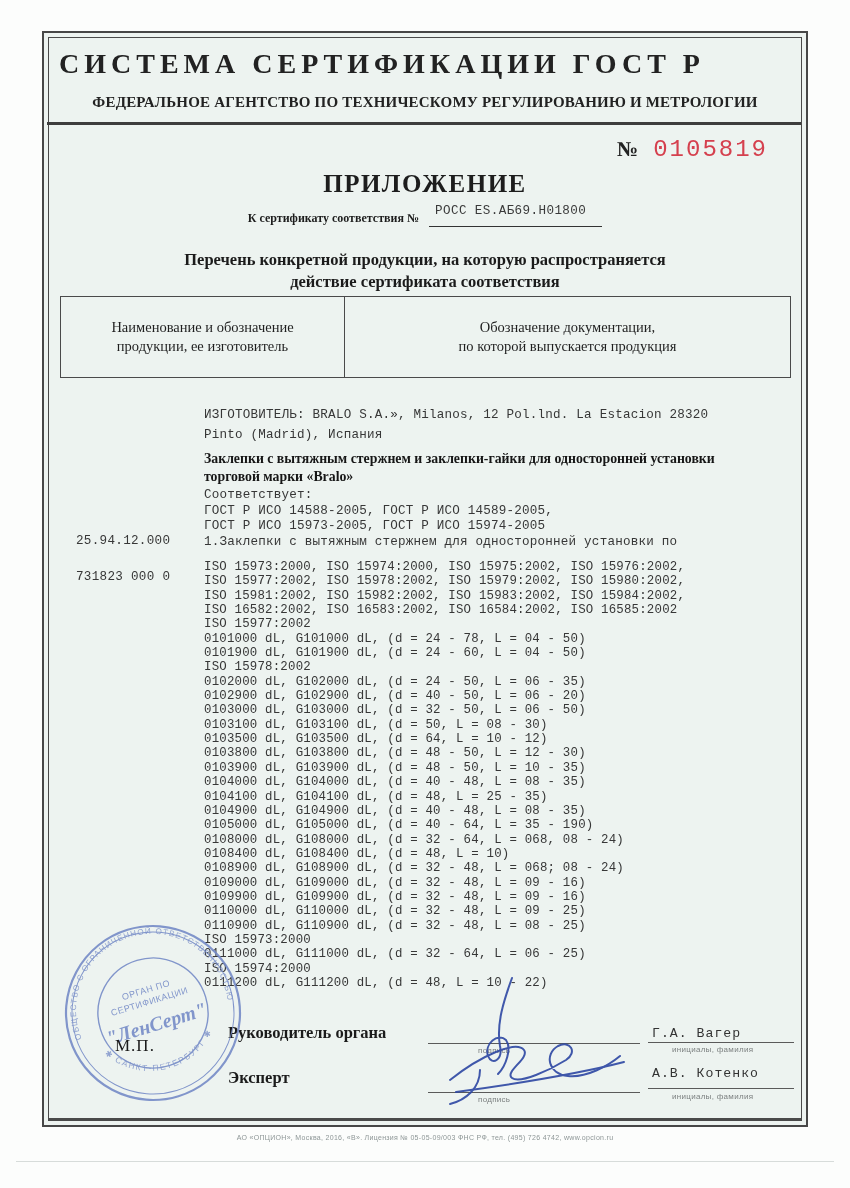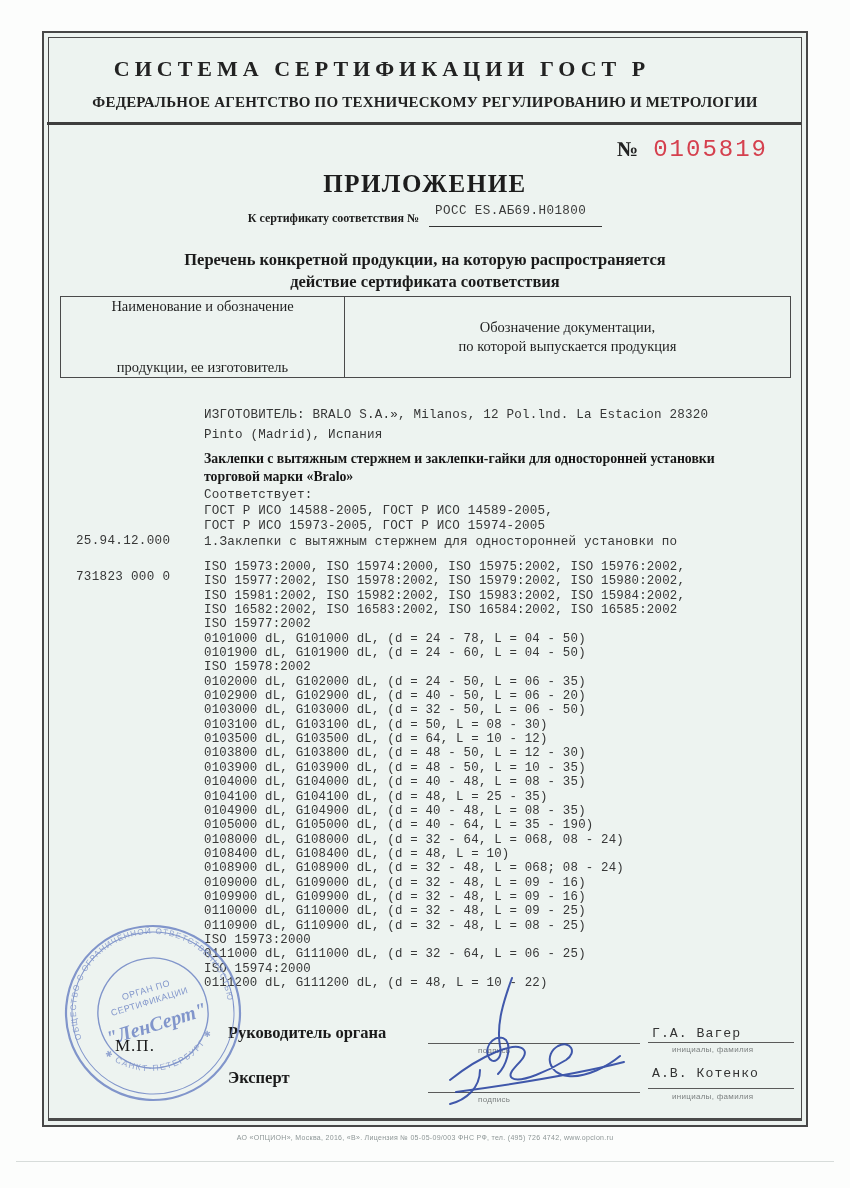--- a/index.html
+++ b/index.html
@@ -6,21 +6,21 @@
   body{width:850px;height:1188px;position:relative;background:#fcfdfc;font-family:"Liberation Serif",serif;overflow:hidden;}
   .sheet{position:absolute;inset:0;}
 
   
   .frame-outer{position:absolute;left:42px;top:31px;width:762px;height:1092px;border:2px solid #474747;background:#edf3f0;}
   .frame-inner{position:absolute;left:4px;top:4px;right:4px;bottom:4px;border:1px solid #4a4a4a;border-bottom-width:3px;}
   .header-divider{position:absolute;left:47px;top:122px;width:754px;height:3px;background:#3d3d3d;}
   .bottom-page-line{position:absolute;left:16px;top:1161px;width:818px;height:1px;background:#d7dcda;}
 
   
-  .hdr1{position:absolute;left:50px;width:664px;top:56px;text-align:center;font-size:22px;font-weight:bold;letter-spacing:5px;color:#222;}
+  .hdr1{position:absolute;left:50px;width:664px;top:48px;text-align:center;font-size:28px;font-weight:bold;letter-spacing:5px;color:#222;}
   .hdr2{position:absolute;left:50px;width:750px;top:94px;text-align:center;font-size:15px;font-weight:bold;letter-spacing:0.2px;color:#222;}
 
   .cert-number{position:absolute;top:136px;right:82px;display:flex;align-items:baseline;gap:15px;}
   .cert-number .num-sign{font-size:21px;font-weight:bold;color:#222;}
   .cert-number .num-value{font-family:"Liberation Mono",monospace;font-size:24px;color:#d5404e;letter-spacing:2px;}
 
   .doc-title{position:absolute;left:50px;width:750px;top:170px;text-align:center;font-size:25px;font-weight:bold;letter-spacing:1.5px;color:#1d1d1d;}
 
   .cert-ref{position:absolute;left:0;width:850px;top:200px;display:flex;justify-content:center;align-items:flex-end;gap:10px;}
   .cert-ref .ref-label{font-size:12px;font-weight:bold;color:#1d1d1d;padding-bottom:1px;}
@@ -28,21 +28,21 @@
   .cert-ref .ref-value{font-family:"Liberation Mono",monospace;font-size:12.6px;color:#3a3a3a;letter-spacing:0.4px;}
 
   .subtitle1{position:absolute;left:50px;width:750px;top:250px;text-align:center;font-size:16.5px;font-weight:bold;color:#1b1b1b;}
   .subtitle2{position:absolute;left:50px;width:750px;top:272px;text-align:center;font-size:16.5px;font-weight:bold;color:#1b1b1b;}
 
   
   .ptable{position:absolute;left:60px;top:296px;width:731px;height:82px;border:1.5px solid #4a4a4a;display:flex;box-sizing:border-box;}
   .t-col1{width:148px;border-right:1.3px solid #4a4a4a;display:flex;flex-direction:column;box-sizing:border-box;}
   .t-col1-top{height:41px;border-bottom:1.3px solid #4a4a4a;padding:5px 0 0 9px;box-sizing:border-box;}
   .t-col1-bottom{flex:1;padding:11px 0 0 9px;box-sizing:border-box;}
-  .t-col2{width:284px;border-right:1.3px solid #4a4a4a;display:flex;flex-direction:column;justify-content:space-between;align-items:center;box-sizing:border-box;}
+  .t-col2{width:284px;border-right:1.3px solid #4a4a4a;display:flex;flex-direction:column;justify-content:center;align-items:center;box-sizing:border-box;}
   .t-col3{flex:1;display:flex;flex-direction:column;justify-content:center;align-items:center;}
   .t-cell{font-size:14.5px;color:#1f1f1f;line-height:19px;}
 
   
   .mono{font-family:"Liberation Mono","DejaVu Sans Mono",monospace;color:#373737;}
   .gutter-code{position:absolute;left:76px;font-size:12.6px;letter-spacing:0.3px;}
   .blockA{position:absolute;left:204px;top:406px;font-size:12.6px;line-height:19.5px;letter-spacing:0.2px;}
   .blockB{position:absolute;left:204px;top:450px;font-size:13.8px;line-height:18px;font-weight:bold;color:#161616;}
   .blockC{position:absolute;left:204px;top:488px;font-size:12.6px;line-height:15.6px;letter-spacing:0.2px;}
   .blockD{position:absolute;left:204px;top:560px;font-size:12.4px;line-height:14.35px;letter-spacing:0.2px;}

